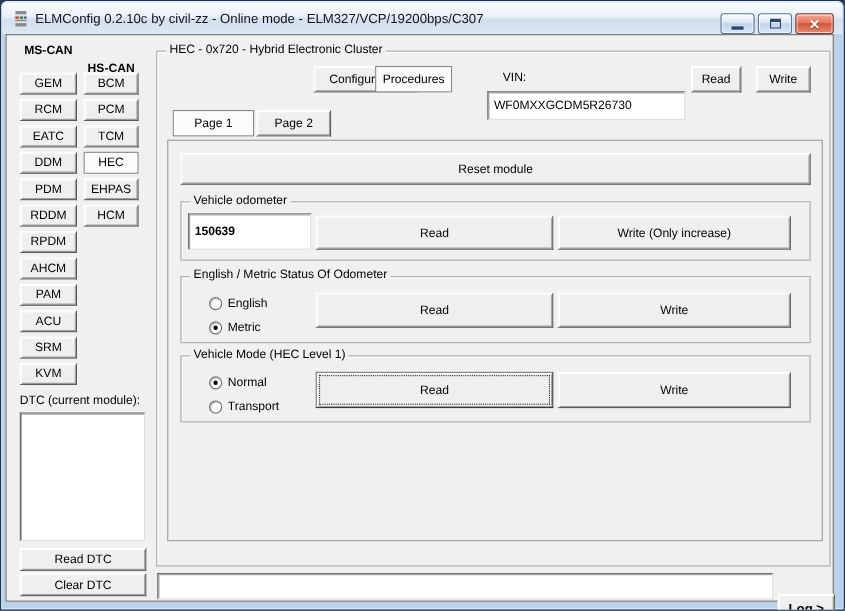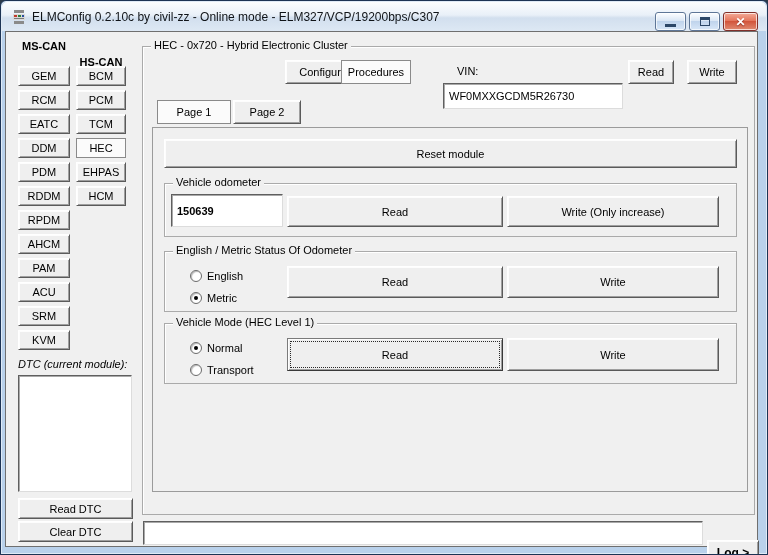--- a/index.html
+++ b/index.html
@@ -115,21 +115,21 @@
 
     <div class="col" style="left:70px;top:34px;width:50px;">
       <div class="b3">BCM</div>
       <div class="b3">PCM</div>
       <div class="b3">TCM</div>
       <div class="b3 pressed">HEC</div>
       <div class="b3">EHPAS</div>
       <div class="b3">HCM</div>
     </div>
 
-    <div class="lbl" style="left:12px;top:326px;font-style:italic;">DTC (current module):</div>
+    <div class="lbl" style="left:12px;top:326px;">DTC (current module):</div>
     <div class="sunken" style="left:12px;top:343px;width:114px;height:117px;"></div>
     <div class="b3" style="left:12px;top:466px;width:115px;height:21px;">Read DTC</div>
     <div class="b3" style="left:12px;top:489px;width:115px;height:21px;">Clear DTC</div>
 
     <div class="groupbox" style="left:136px;top:14px;width:613px;height:469px;">
       <span class="legend">HEC - 0x720 - Hybrid Electronic Cluster</span>
     </div>
 
     <div class="b3" style="left:239px;top:28px;width:94px;height:24px;margin-left:40px;">Configuration</div>
     <div class="b3 pressed" style="left:335px;top:28px;width:70px;height:24px;">Procedures</div>

